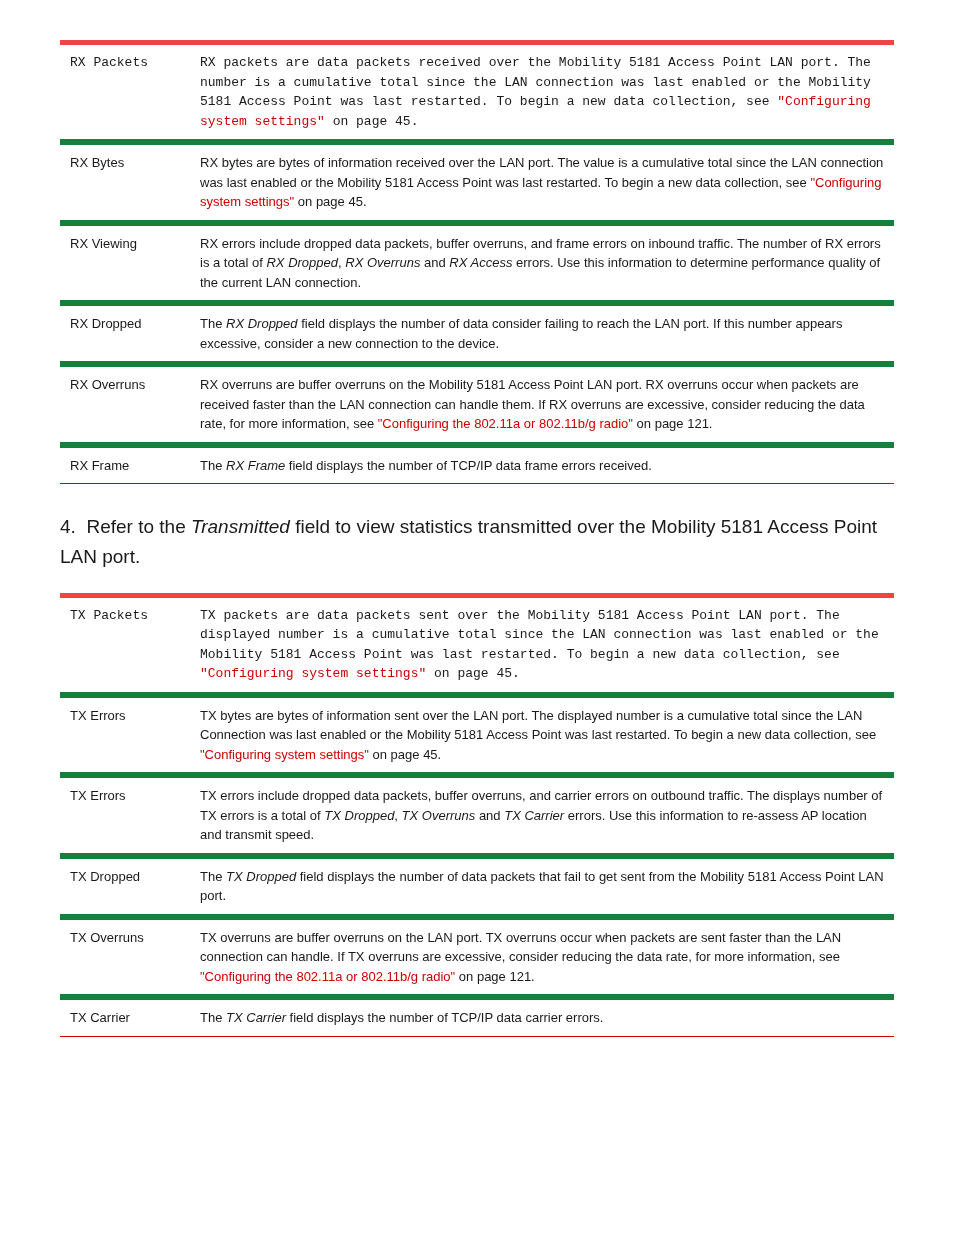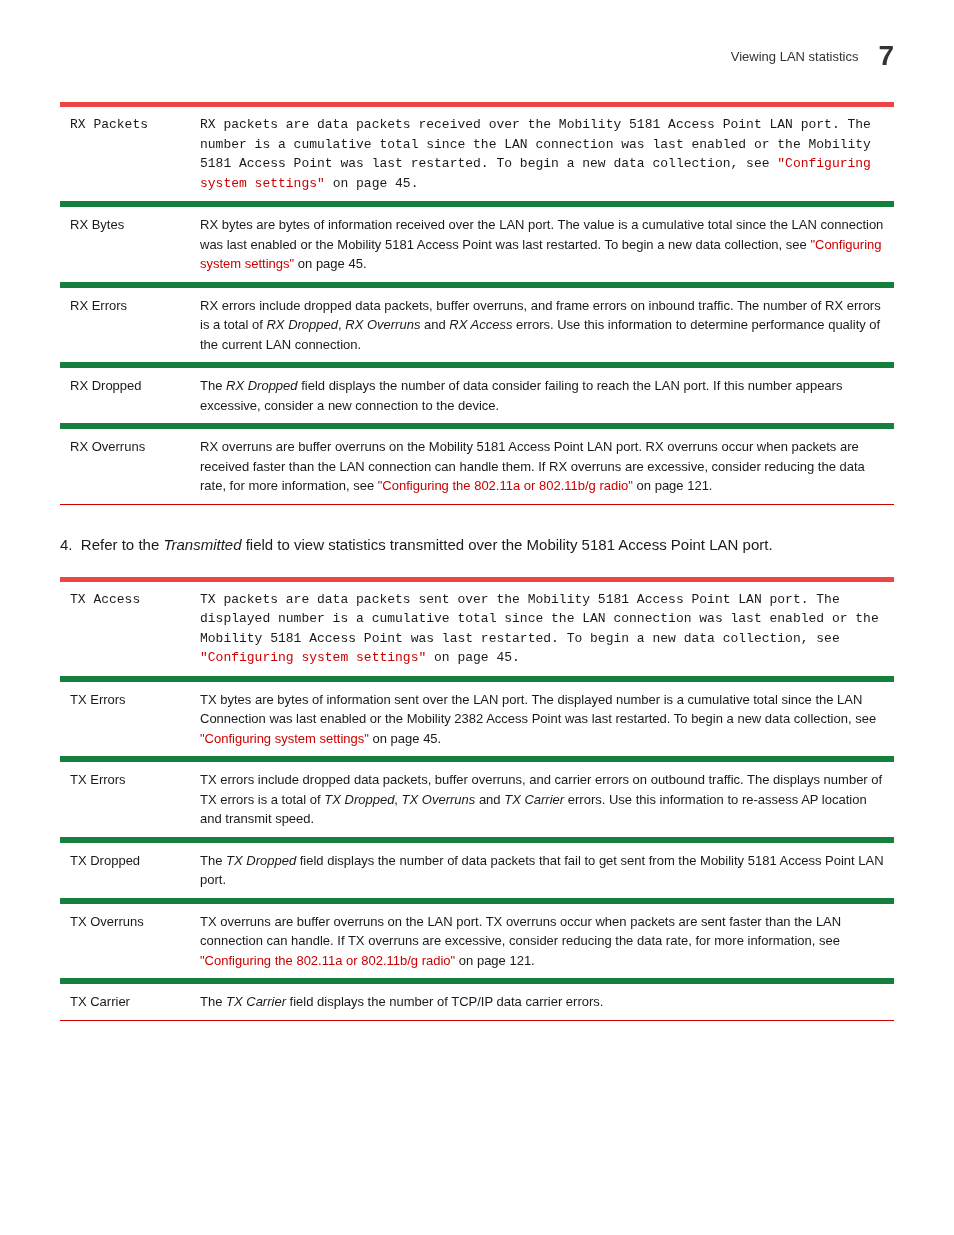--- a/index.html
+++ b/index.html
@@ -92,21 +92,21 @@
       text-decoration: none;
     }
 
     em {
       font-style: italic;
     }
 
     .step-paragraph {
       margin-bottom: 20px;
       line-height: 1.6;
-      font-size: 15px;
+      font-size: 19px;
       margin-top: 8px;
     }
 
     .table-section {
       margin-bottom: 6px;
     }
 
     
     .data-table tr {
       border-top: none;
@@ -120,64 +120,64 @@
 
     .data-table tr + tr td {
       border-top: 6px solid #15803d;
     }
   </style>
 </head>
 <body>
 
 <div class="page-container">
 
-  <div class="page-header">
-    <span class="header-title">Viewing LAN statistics</span>
-    <span class="header-page-num">7</span>
-  </div>
 
   <div class="table-section">
     <table class="data-table">
       <tbody id="rx-tbody">
       <tr>
             <td>RX Packets</td>
             <td><span>RX packets are data packets received over the Mobility 5181 Access Point LAN port. The number is a cumulative total since the LAN connection was last enabled or the Mobility 5181 Access Point was last restarted. To begin a new data collection, see </span><a class="link" href="#">"Configuring system settings"</a><span> on page 45.</span></td>
           </tr>
           <tr>
             <td>RX Bytes</td>
             <td><span>RX bytes are bytes of information received over the LAN port. The value is a cumulative total since the LAN connection was last enabled or the Mobility 5181 Access Point was last restarted. To begin a new data collection, see </span><a class="link" href="#">"Configuring system settings"</a><span> on page 45.</span></td>
           </tr>
           <tr>
-            <td>RX Errors</td>
+            <td>RX Viewing</td>
             <td><span>RX errors include dropped data packets, buffer overruns, and frame errors on inbound traffic. The number of RX errors is a total of </span><em>RX Dropped</em><span>, </span><em>RX Overruns</em><span> and </span><em>RX Access</em><span> errors. Use this information to determine performance quality of the current LAN connection.</span></td>
           </tr>
           <tr>
             <td>RX Dropped</td>
             <td><span>The </span><em>RX Dropped</em><span> field displays the number of data consider failing to reach the LAN port. If this number appears excessive, consider a new connection to the device.</span></td>
           </tr>
           <tr>
             <td>RX Overruns</td>
             <td><span>RX overruns are buffer overruns on the Mobility 5181 Access Point LAN port. RX overruns occur when packets are received faster than the LAN connection can handle them. If RX overruns are excessive, consider reducing the data rate, for more information, see </span><a class="link" href="#">"Configuring the 802.11a or 802.11b/g radio"</a><span> on page 121.</span></td>
+          </tr>
+          <tr>
+            <td>RX Frame</td>
+            <td><span>The </span><em>RX Frame</em><span> field displays the number of TCP/IP data frame errors received.</span></td>
           </tr>
         </tbody>
     </table>
   </div>
 
   <p class="step-paragraph"><span>4.</span>&nbsp;&nbsp;<span>Refer to the <em>Transmitted</em> field to view statistics transmitted over the Mobility 5181 Access Point LAN port.</span></p>
 
   <div class="table-section">
     <table class="data-table">
       <tbody id="tx-tbody">
       <tr>
-            <td>TX Access</td>
+            <td>TX Packets</td>
             <td><span>TX packets are data packets sent over the Mobility 5181 Access Point LAN port. The displayed number is a cumulative total since the LAN connection was last enabled or the Mobility 5181 Access Point was last restarted. To begin a new data collection, see </span><a class="link" href="#">"Configuring system settings"</a><span> on page 45.</span></td>
           </tr>
           <tr>
             <td>TX Errors</td>
-            <td><span>TX bytes are bytes of information sent over the LAN port. The displayed number is a cumulative total since the LAN Connection was last enabled or the Mobility 2382 Access Point was last restarted. To begin a new data collection, see </span><a class="link" href="#">"Configuring system settings"</a><span> on page 45.</span></td>
+            <td><span>TX bytes are bytes of information sent over the LAN port. The displayed number is a cumulative total since the LAN Connection was last enabled or the Mobility 5181 Access Point was last restarted. To begin a new data collection, see </span><a class="link" href="#">"Configuring system settings"</a><span> on page 45.</span></td>
           </tr>
           <tr>
             <td>TX Errors</td>
             <td><span>TX errors include dropped data packets, buffer overruns, and carrier errors on outbound traffic. The displays number of TX errors is a total of </span><em>TX Dropped</em><span>, </span><em>TX Overruns</em><span> and </span><em>TX Carrier</em><span> errors. Use this information to re-assess AP location and transmit speed.</span></td>
           </tr>
           <tr>
             <td>TX Dropped</td>
             <td><span>The </span><em>TX Dropped</em><span> field displays the number of data packets that fail to get sent from the Mobility 5181 Access Point LAN port.</span></td>
           </tr>
           <tr>

